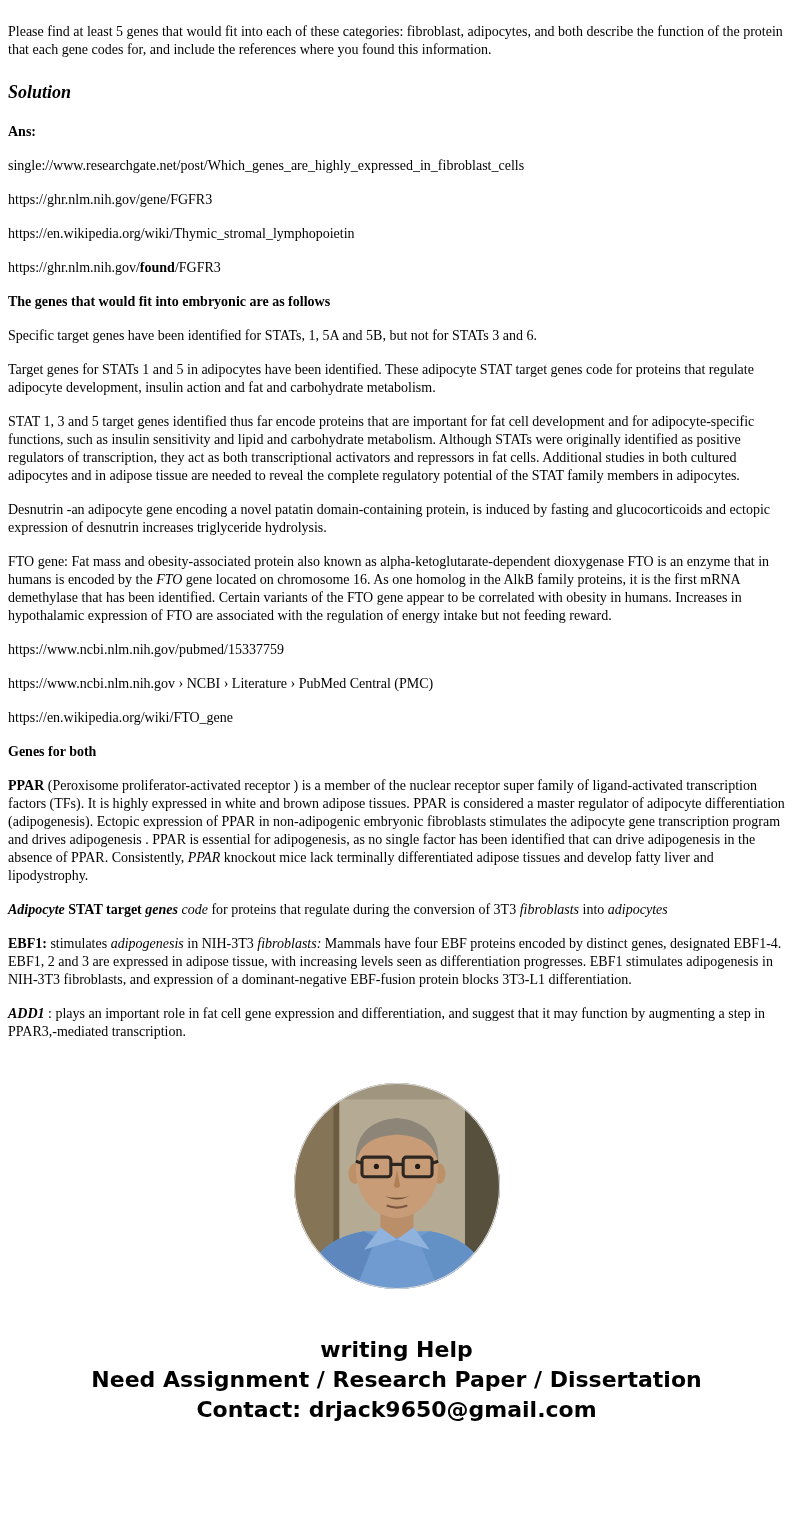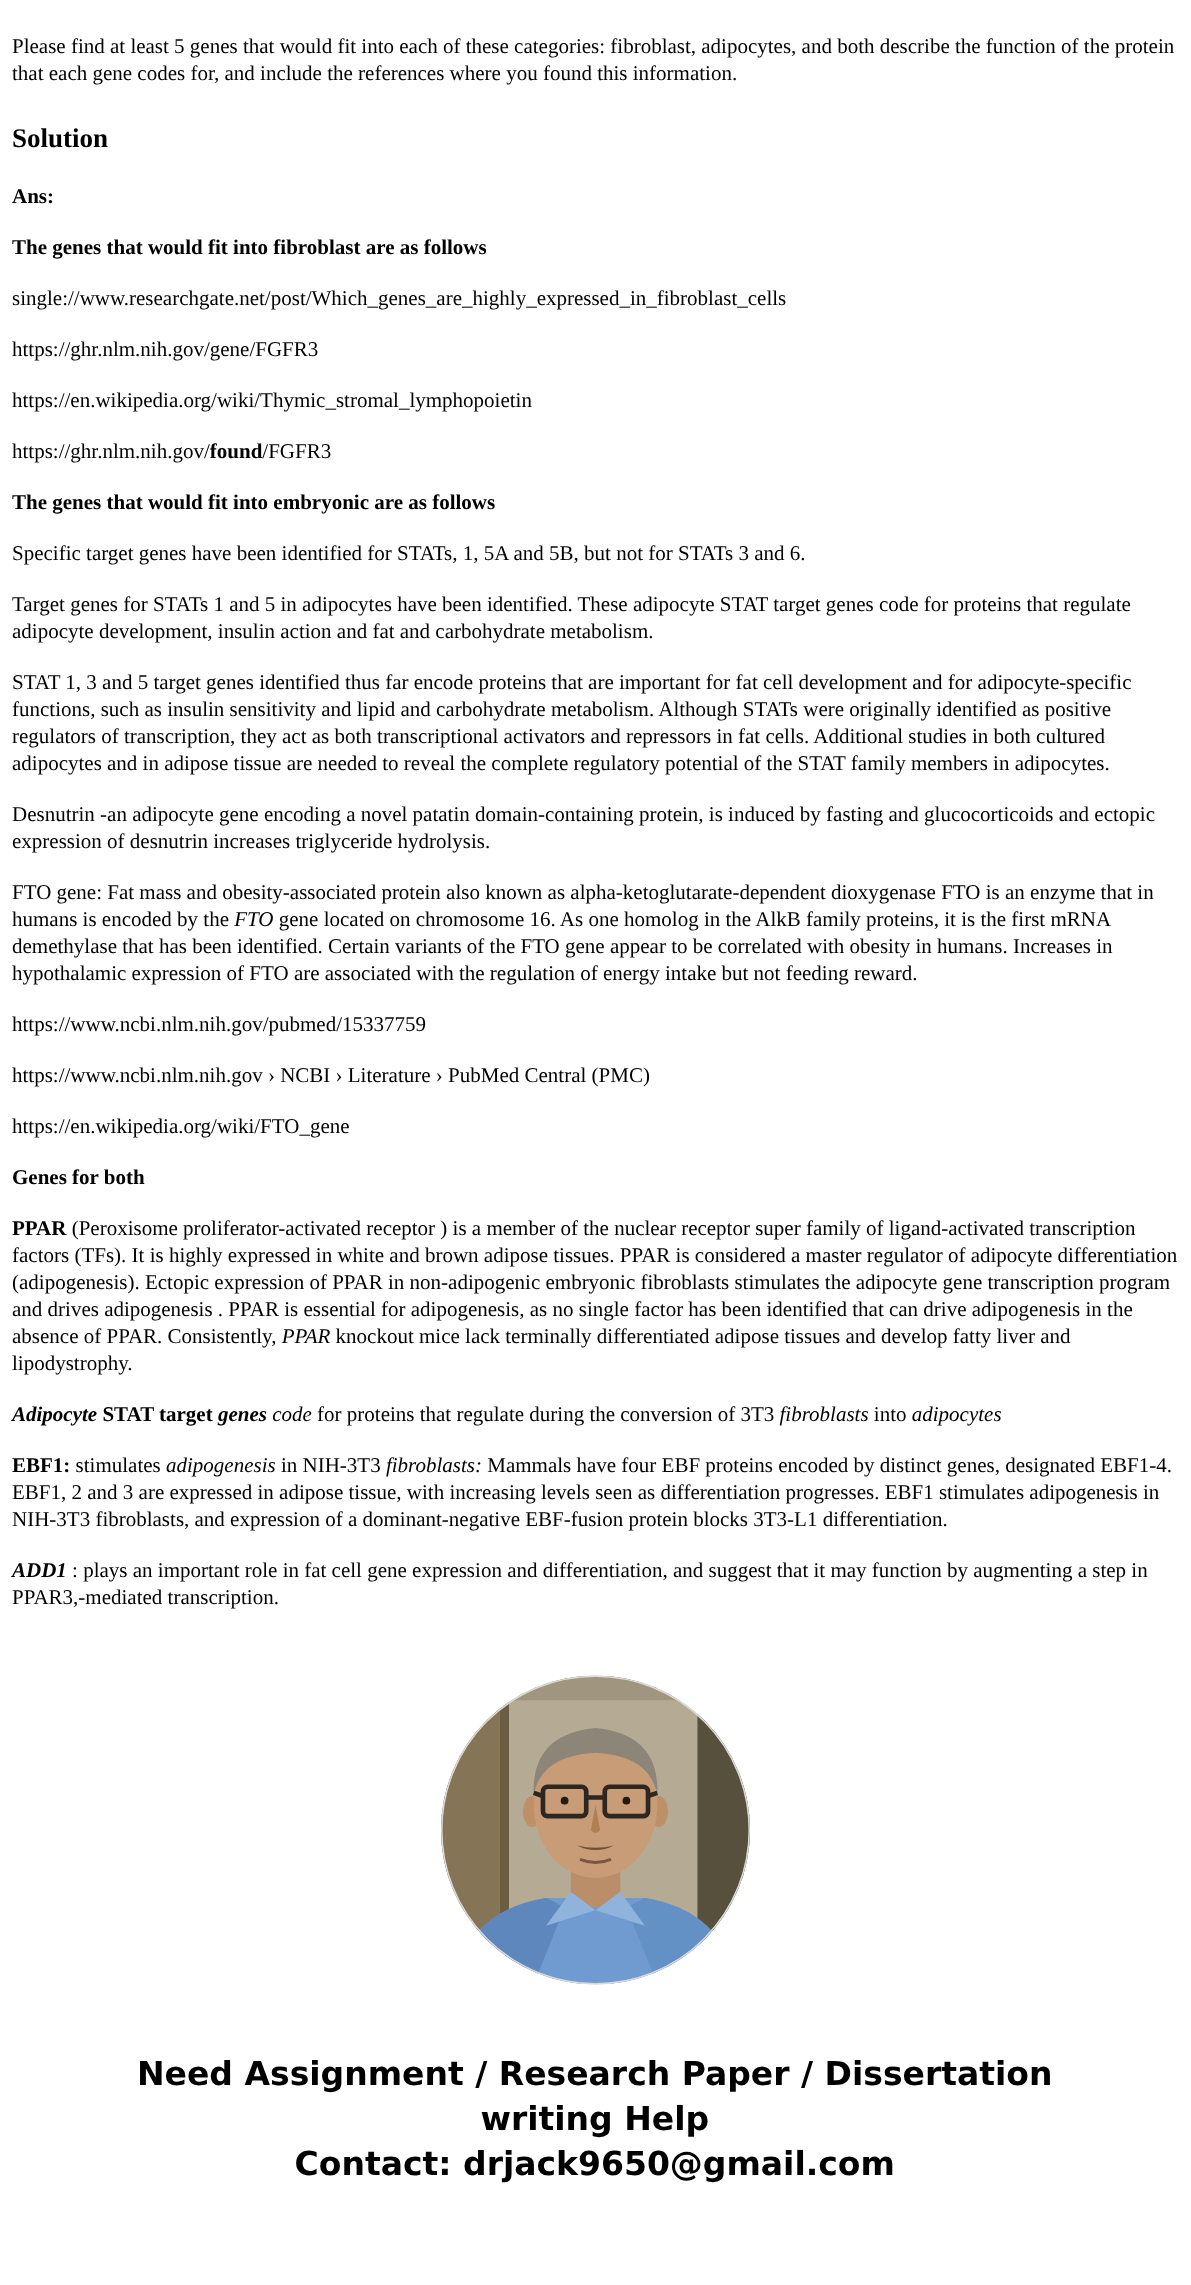--- a/index.html
+++ b/index.html
@@ -14,20 +14,21 @@
     font-size: 14px;
     line-height: 18px;
   }
   p { margin: 0 0 16px 0; }
   .b { font-weight: bold; }
   .solution-heading {
     font-size: 18px;
     line-height: 22px;
     font-weight: bold;
     margin: 22px 0 20px 0;
+    font-style: italic;
   }
   .ref { margin: 0 0 16px 0; }
   .avatar-wrap {
     margin: 42px 0 0 0;
     text-align: center;
   }
   .avatar { display: inline-block; vertical-align: top; }
   .footer {
     margin-top: 46px;
     text-align: center;
@@ -43,21 +44,20 @@
 <body>
 
 <div class="page">
 
   <p>Please find at least 5 genes that would fit into each of these categories: fibroblast, adipocytes, and both describe the function of the protein that each gene codes for, and include the references where you found this information.</p>
 
   <div class="solution-heading">Solution</div>
 
   <p class="b">Ans:</p>
 
-  <p class="b">The genes that would fit into fibroblast are as follows</p>
 
   <p class="ref">single://www.researchgate.net/post/Which_genes_are_highly_expressed_in_fibroblast_cells</p>
   <p class="ref">https://ghr.nlm.nih.gov/gene/FGFR3</p>
   <p class="ref">https://en.wikipedia.org/wiki/Thymic_stromal_lymphopoietin</p>
   <p class="ref"><span>https://ghr.nlm.nih.gov/</span><span style="font-weight: bold;">found</span><span>/FGFR3</span></p>
 
   <p class="b">The genes that would fit into embryonic are as follows</p>
 
   <p>Specific target genes have been identified for STATs, 1, 5A and 5B, but not for STATs 3 and 6.</p>
   <p>Target genes for STATs 1 and 5 in adipocytes have been identified. These adipocyte STAT target genes code for proteins that regulate adipocyte development, insulin action and fat and carbohydrate metabolism.</p>
@@ -108,18 +108,18 @@
         <circle cx="120" cy="81" r="2.5" fill="#221a14"></circle>
         <path d="M100,84 L97,100 Q100,104 103,100 Z" fill="#b08055"></path>
         <path d="M88,110 Q100,116 112,110 Q100,113 88,110 Z" fill="#6e4f38"></path>
         <path d="M90,119 Q100,123 110,119" stroke="#7a5640" stroke-width="2" fill="none"></path>
       </g>
       <circle cx="100" cy="100" r="99.5" fill="none" stroke="#d9d9d9" stroke-width="1"></circle>
     </svg>
   </div>
 
   <div class="footer">
+    <div class="footer-line">writing Help</div>
     <div class="footer-line">Need Assignment / Research Paper / Dissertation</div>
-    <div class="footer-line">writing Help</div>
     <div class="footer-line">Contact: drjack9650@gmail.com</div>
   </div>
 
 </div>
 
 </body></html>

